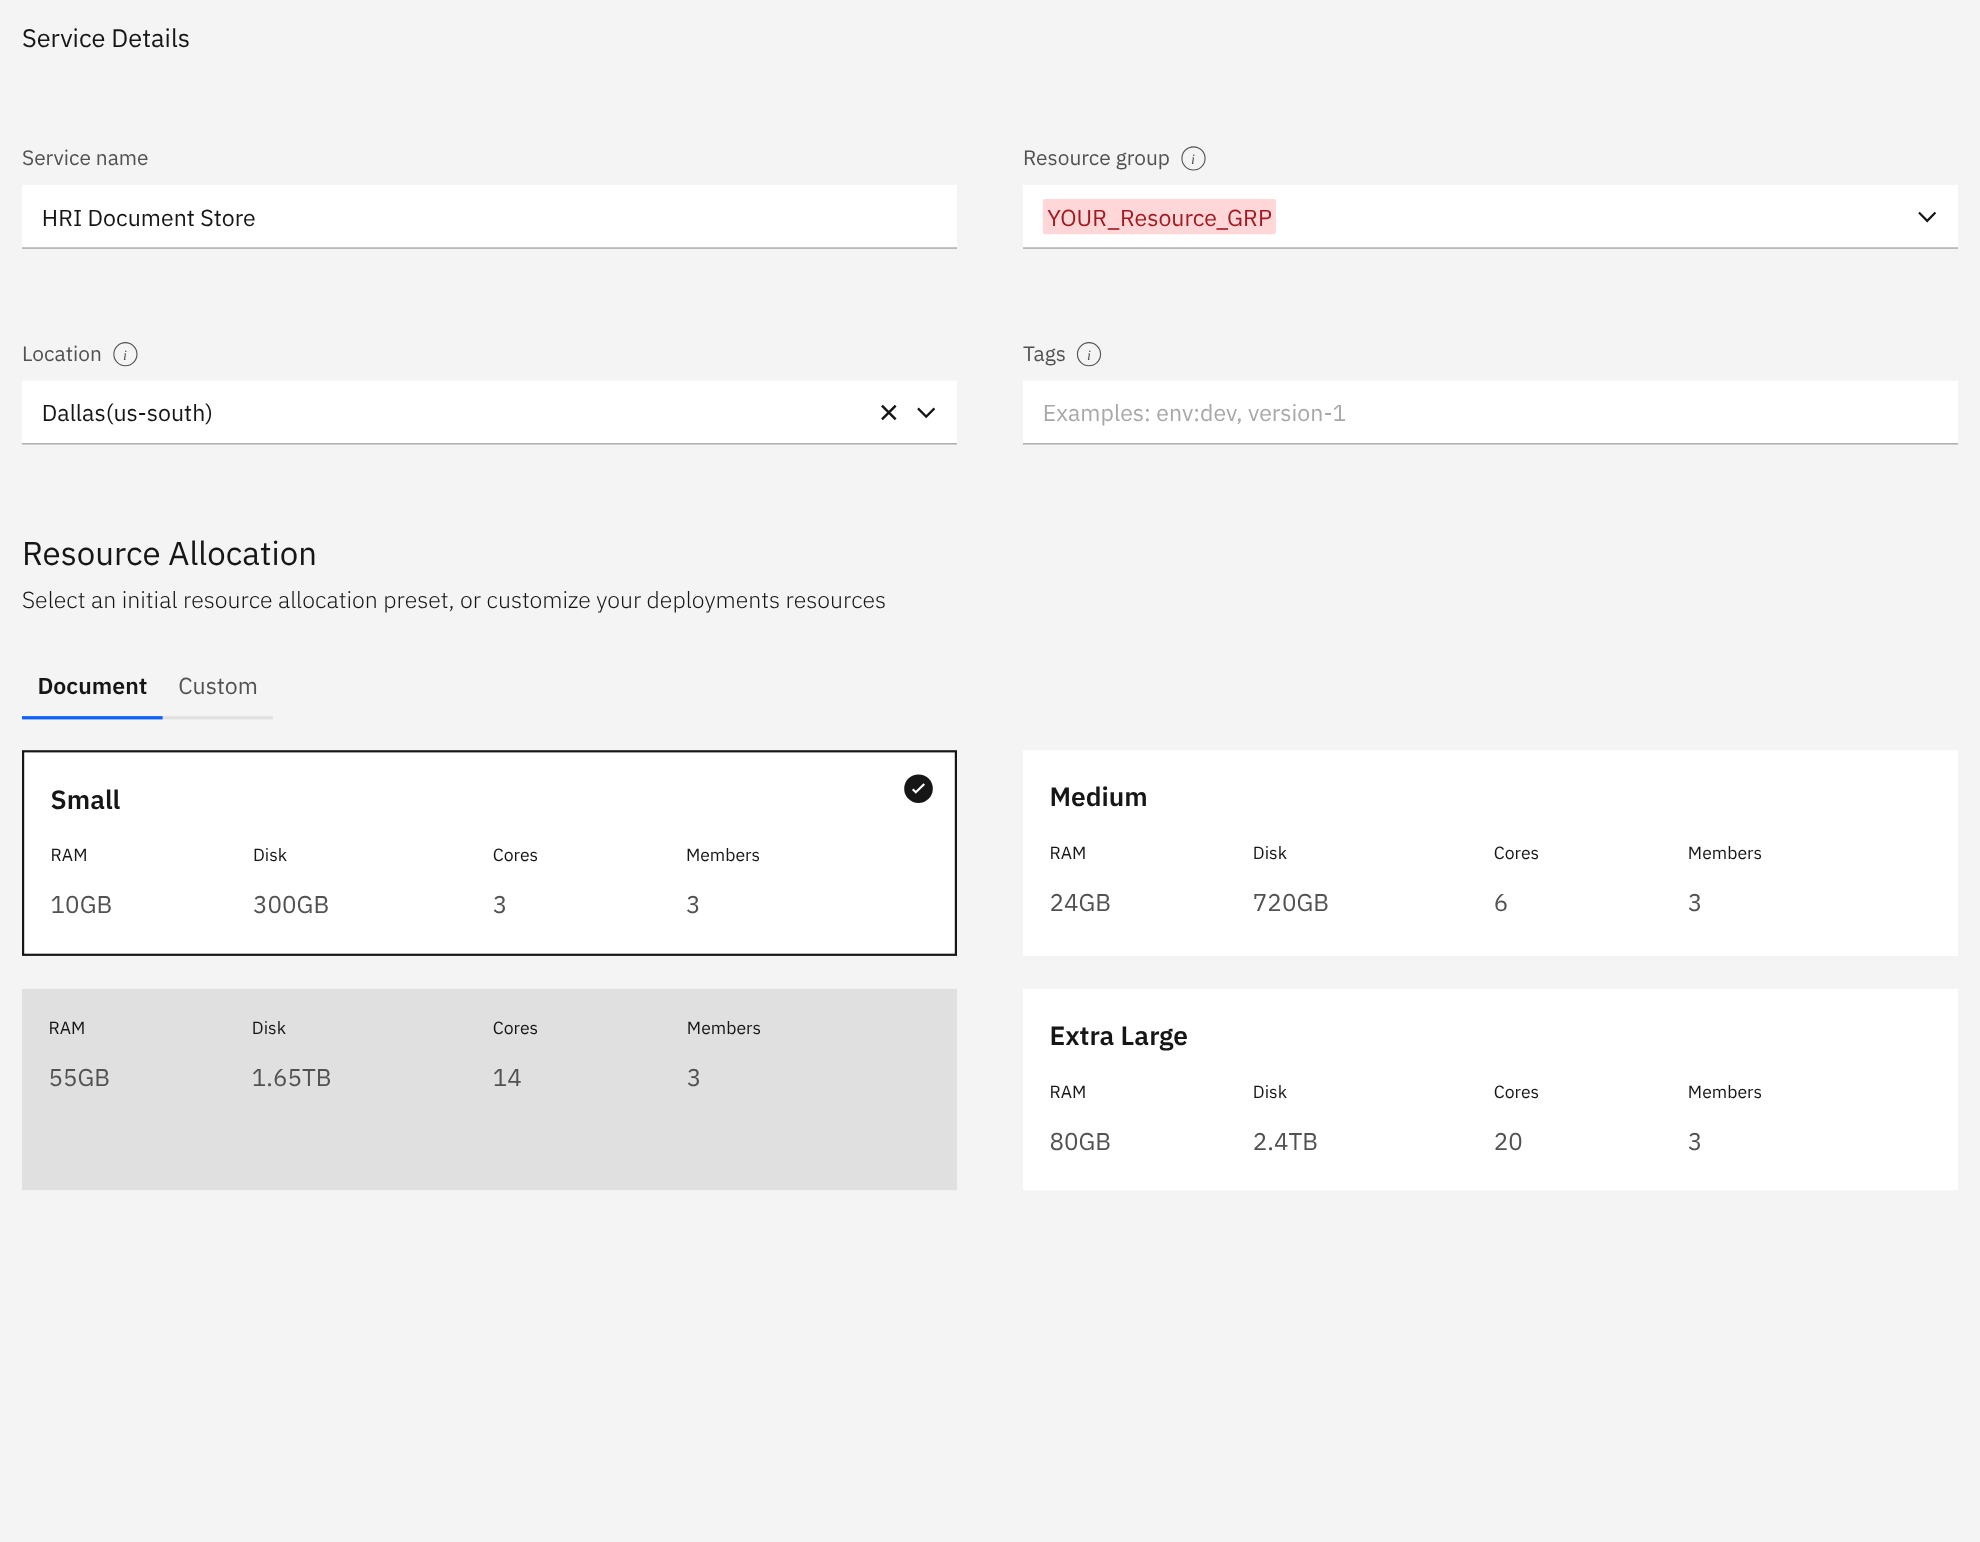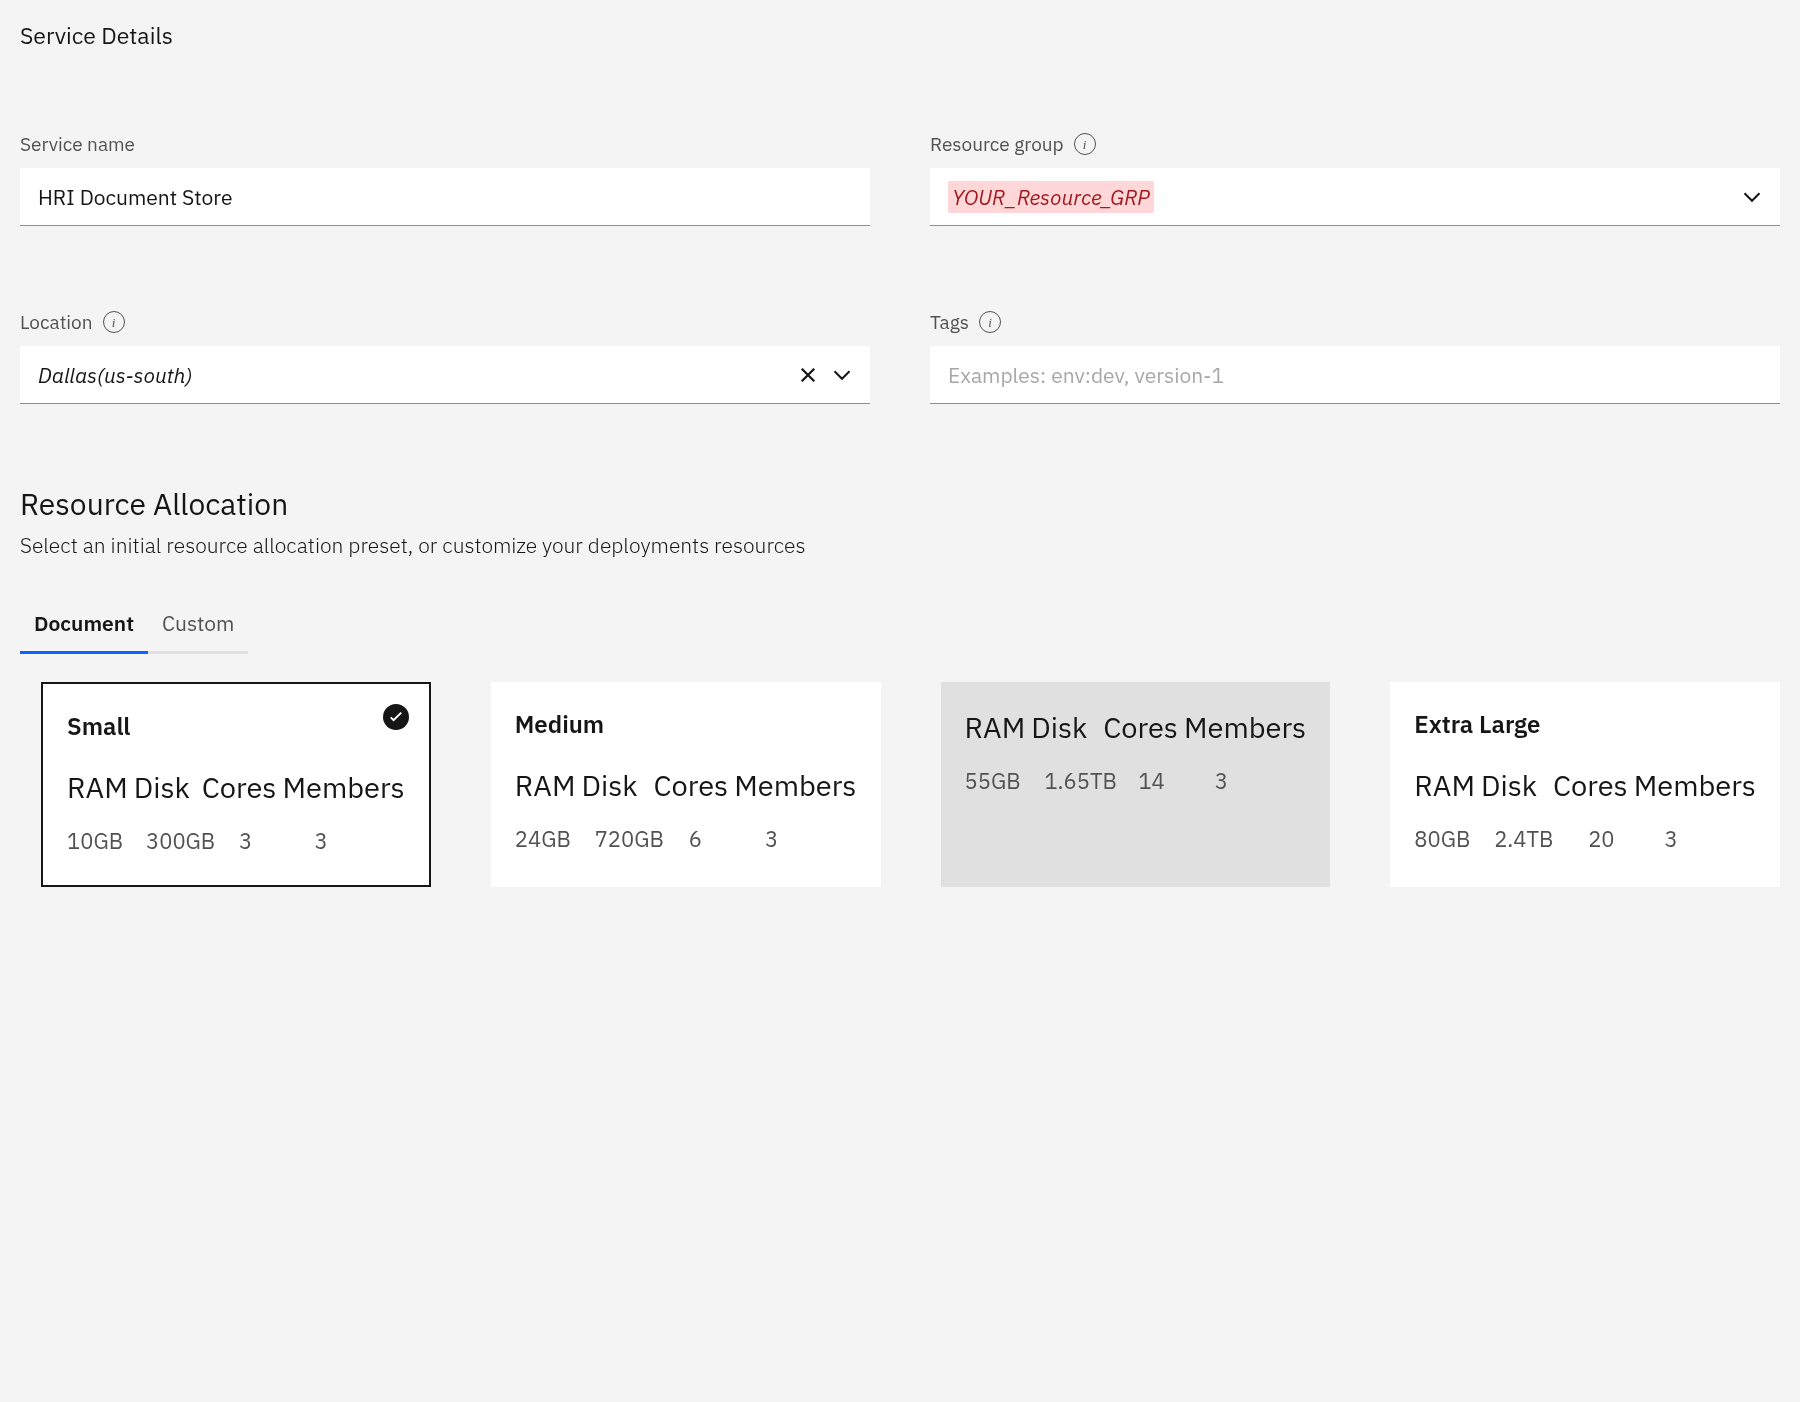--- a/index.html
+++ b/index.html
@@ -51,21 +51,21 @@
     .tags-input { height: 58px; color:#161616;}
     .tags-input::placeholder { color: #a8a8a8; }
 
     .select-box {
       height: 58px;
       display: flex;
       align-items: center;
       justify-content: space-between;
       cursor: pointer;
     }
-    .select-box .value { flex: 1; font-style: italic; }
+    .select-box .value { flex: 1; }
     .select-box .value.hl { background: #ffd7d9; color:#a2191f; padding:2px 4px; border-radius:2px; display:inline; width:auto; flex:0 0 auto;}
     .select-left { display:flex; align-items:center; flex:1;}
     .icons-right { display:flex; align-items:center; gap:14px; }
     .chevron-down-icon, .close-icon { display:inline-flex; }
     .chevron-down-icon svg, .close-icon svg { width:20px; height:20px; }
 
     .alloc-title { font-size: 30px; font-weight:400; margin-bottom:8px;}
     .alloc-desc { font-size: 21px; color:#161616; font-weight:300; margin-bottom:40px;}
 
     .tabs { display:flex; gap:0; border-bottom:none; margin-bottom:28px; }
@@ -74,35 +74,34 @@
       font-size:21px;
       cursor:pointer;
       border-bottom: 3px solid transparent;
       color:#525252;
     }
     .tab.active { color:#161616; font-weight:600; border-bottom-color:#0f62fe;}
     .tab.inactive-underline { border-bottom-color:#e0e0e0;}
 
     .templates-grid {
       display:grid;
-      grid-template-columns: 1fr 1fr 1fr 1fr;
+      grid-template-columns: 1fr 1fr;
       gap: 30px 60px;
-      margin-left: 21px;
     }
     .tpl-card {
       background:#ffffff;
       padding: 26px 24px 30px 24px;
       position:relative;
       cursor:pointer;
     }
     .tpl-card.selected { background:#ffffff; border:2px solid #161616; }
     .tpl-card.grey { background:#e0e0e0; }
     .tpl-name { font-size:24px; font-weight:600; margin-bottom:26px; }
     .tpl-row { display:grid; grid-template-columns: 1.05fr 1.25fr 1fr 1.3fr; gap:6px; }
-    .tpl-head { font-size:29px; color:#161616; font-weight:400; margin-bottom:20px;}
+    .tpl-head { font-size:16px; color:#161616; font-weight:400; margin-bottom:20px;}
     .tpl-val { font-size:22px; color:#525252; font-weight:400;}
     .check-badge {
       position:absolute; top:20px; right:20px;
       width:26px; height:26px; background:#161616; border-radius:50%;
       display:flex; align-items:center; justify-content:center;
     }
     .check-badge svg { width:14px; height:14px; }
   </style>
 </head>
 <body>

